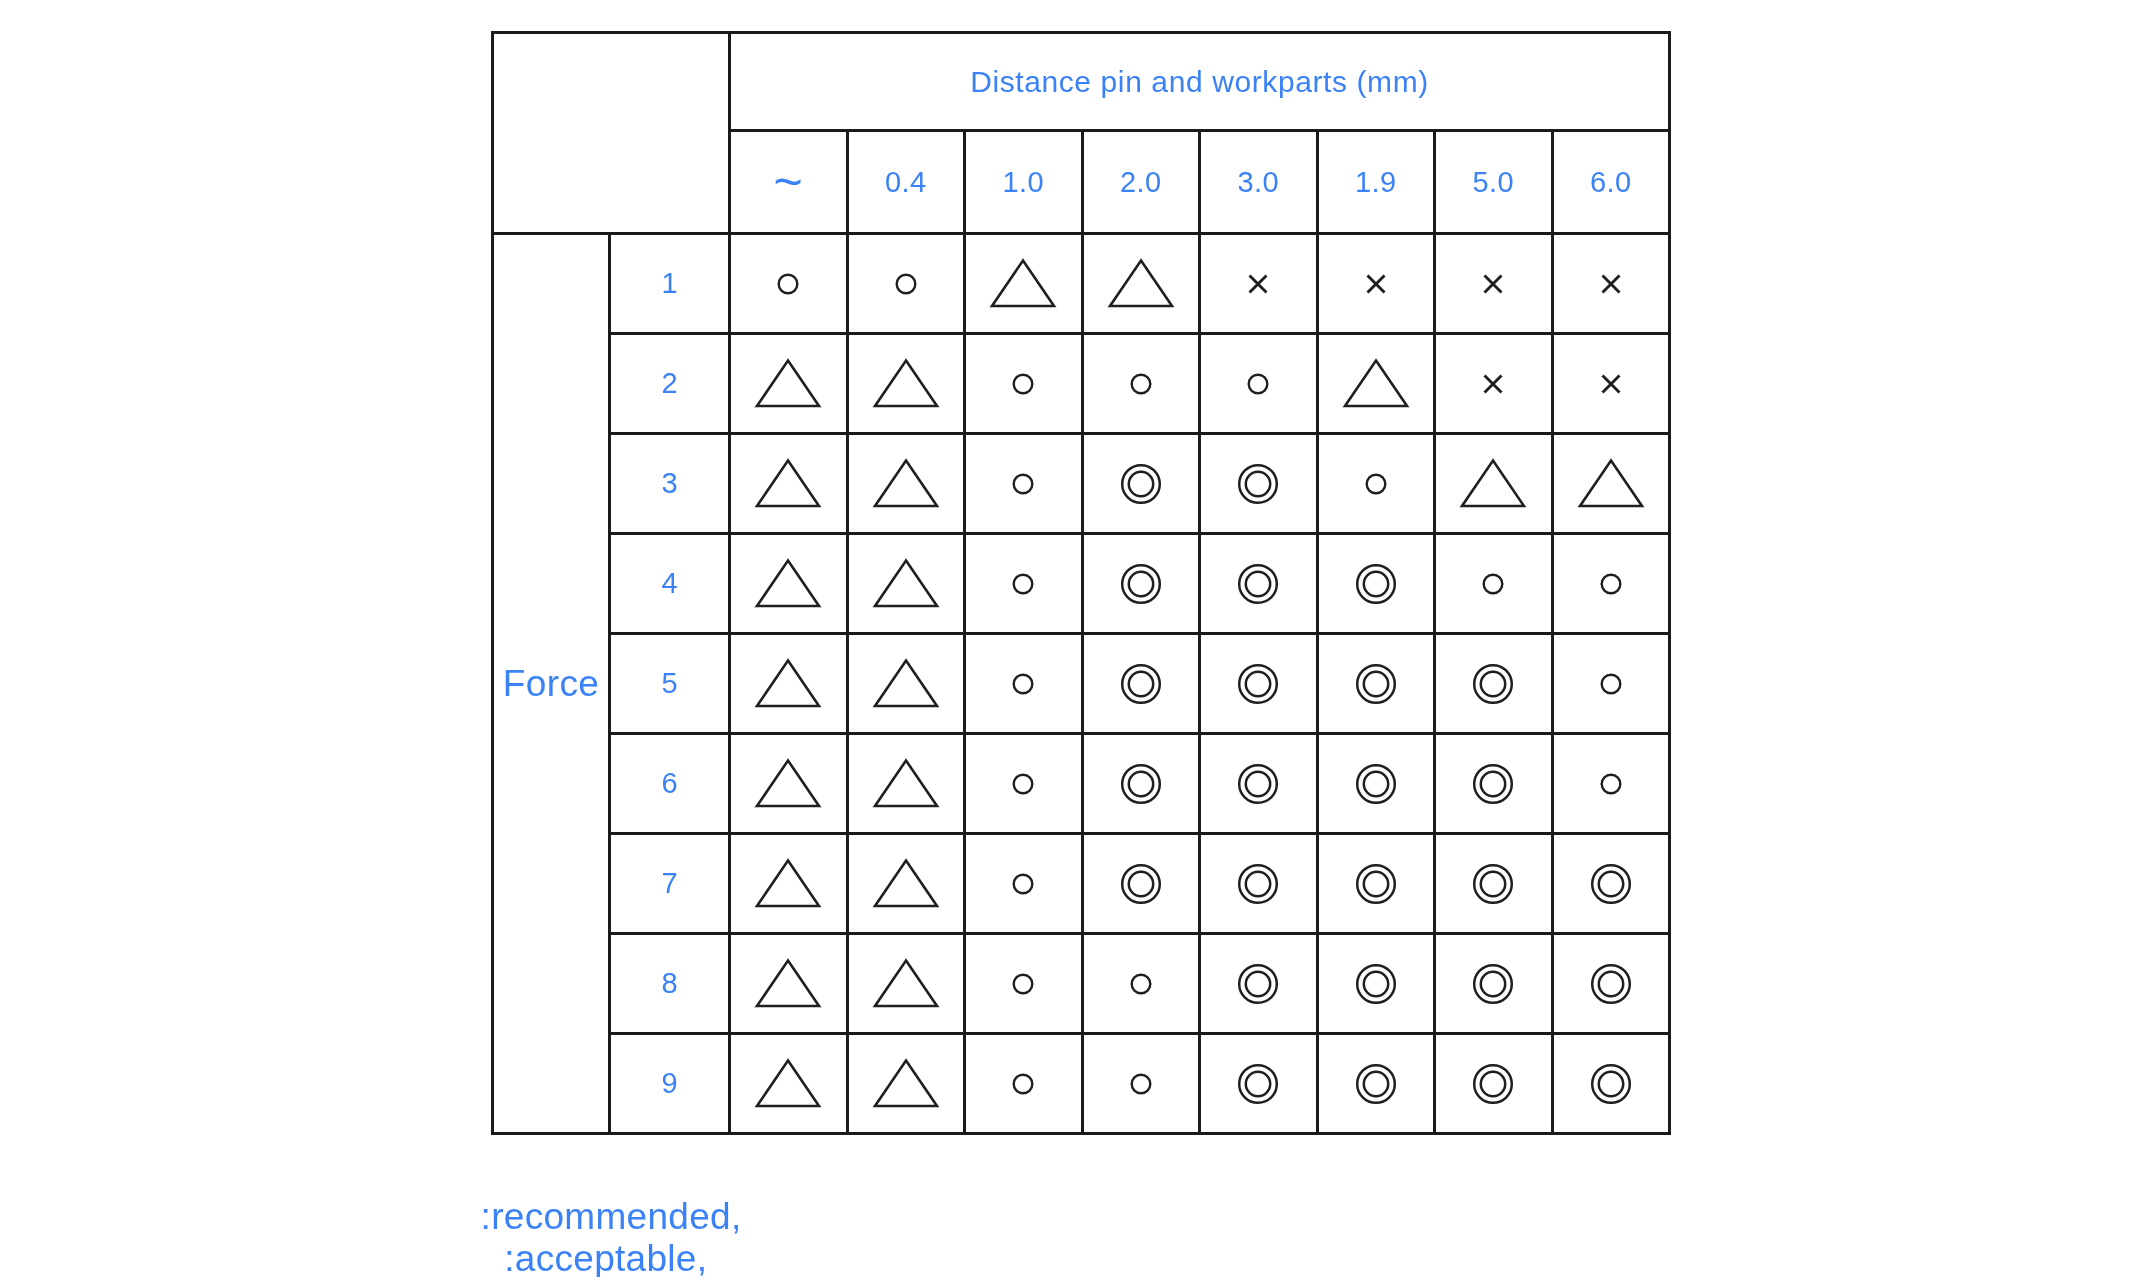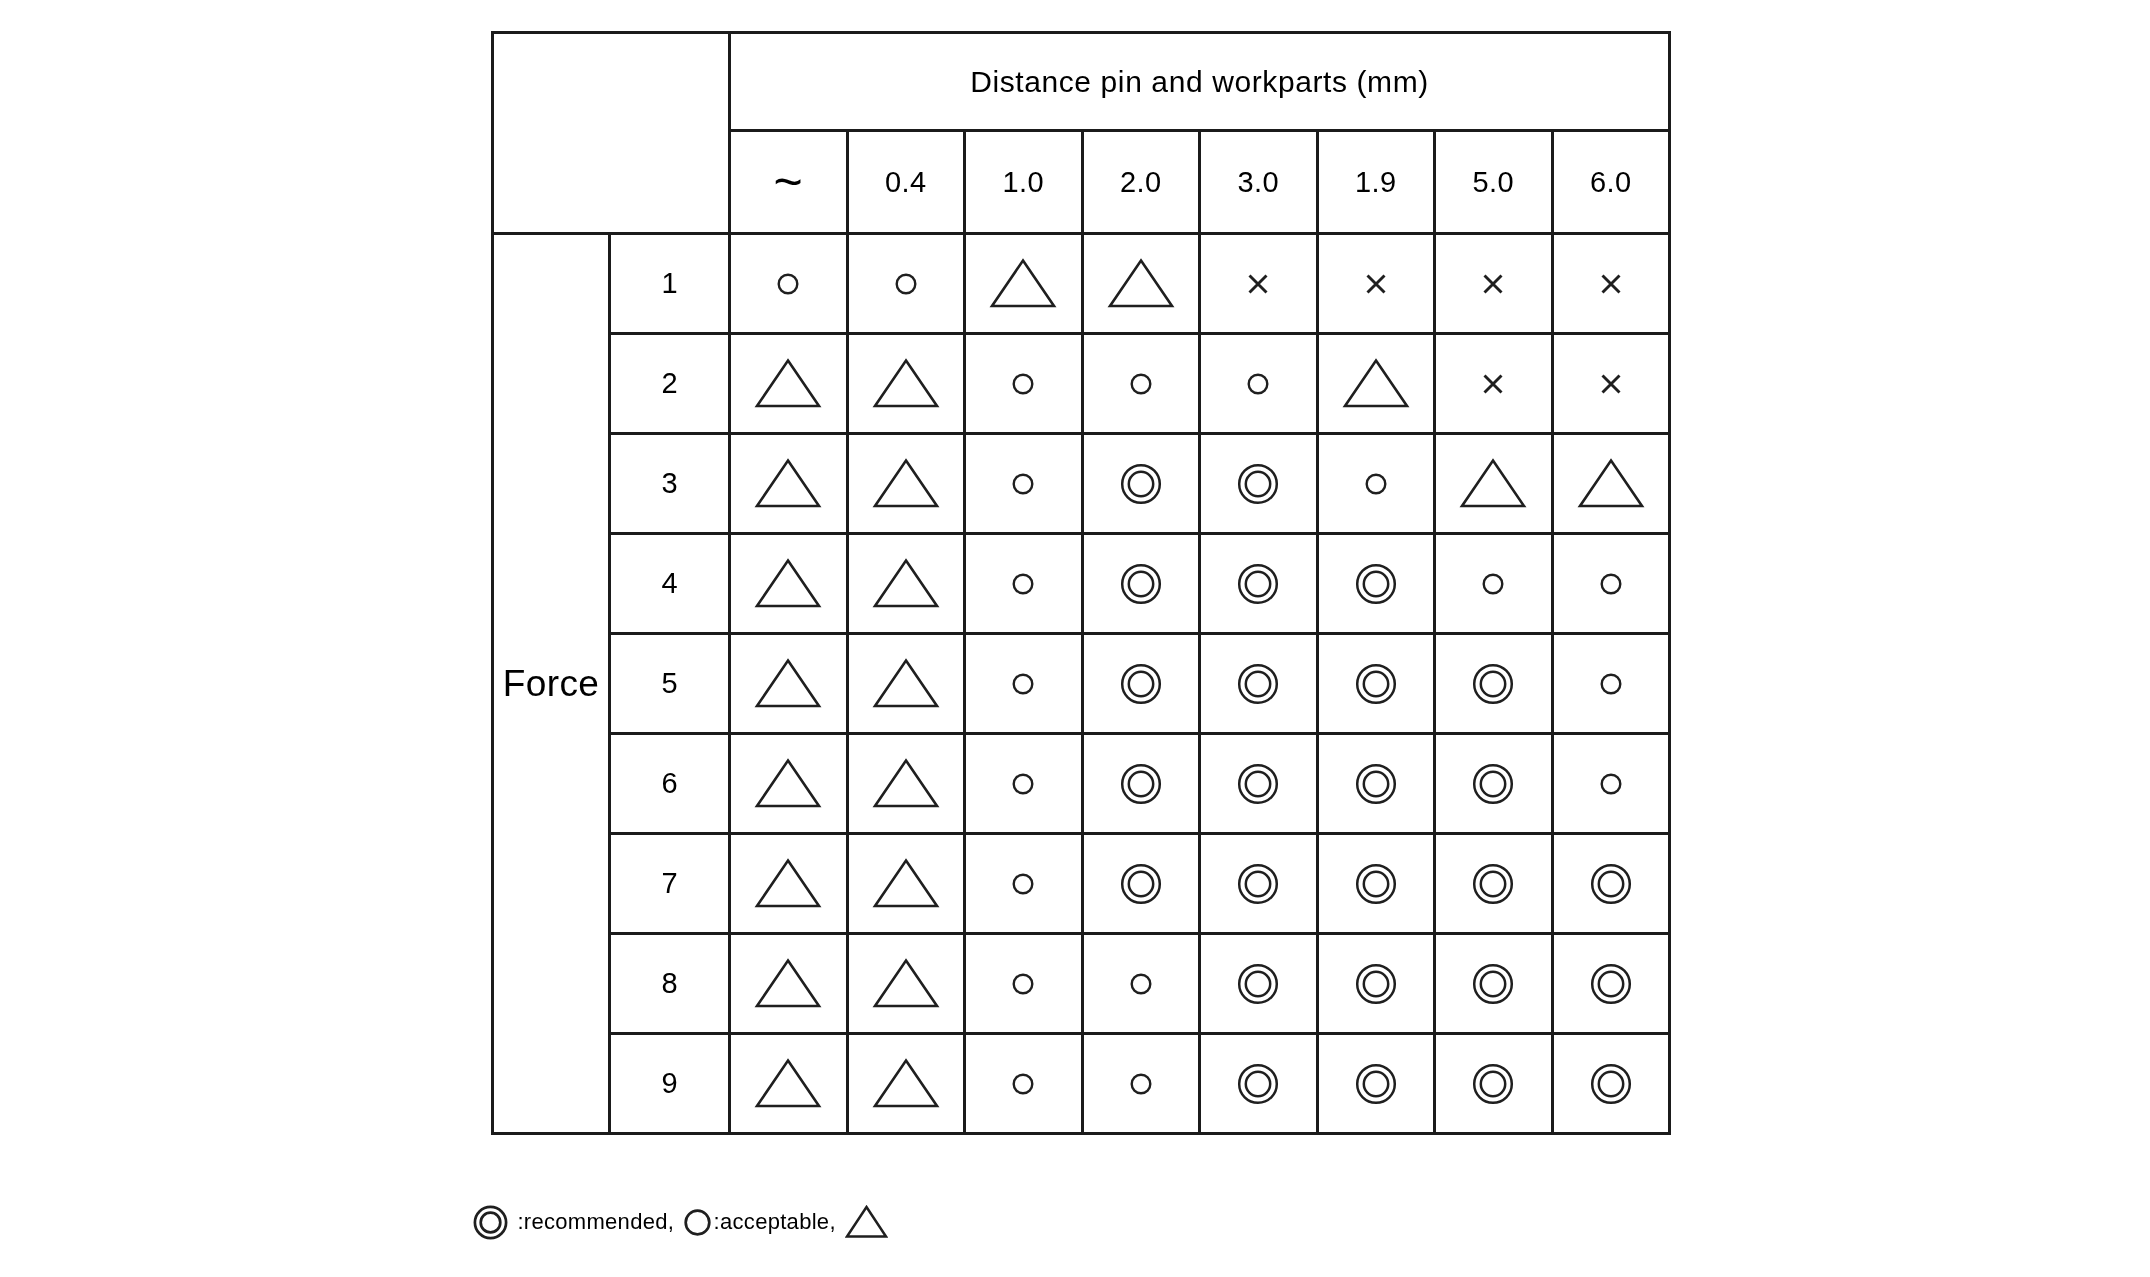--- a/index.html
+++ b/index.html
@@ -1,18 +1,18 @@
 <!DOCTYPE html>
 <html><head>
 <meta charset="utf-8">
 <style>
   html,body{margin:0;padding:0;background:#ffffff;}
   .canvas{
     position:relative;width:1897px;height:1277px;background:#ffffff;
-    font-family:"Liberation Sans",sans-serif;color:#000000;overflow:hidden;
+    font-family:"Liberation Sans",sans-serif;color:#3b82f6;overflow:hidden;
   }
   table.grid{
     position:absolute;left:491px;top:31px;
     border-collapse:collapse;table-layout:fixed;
   }
   table.grid td,table.grid th{
     border:3px solid #1b1b1b;padding:0;text-align:center;vertical-align:middle;
     font-weight:400;
   }
   tr.r-title{height:98px;}
@@ -24,21 +24,21 @@
   td.force-cell{font-size:37px;letter-spacing:0.4px;}
   td.num-cell{font-size:29px;}
   td.sym-cell svg{display:block;margin:0 auto;}
   .footnote{
     position:absolute;left:474px;top:1161px;
     font-size:31px;letter-spacing:0.3px;white-space:pre;
   }
   .legend{
     position:absolute;left:470px;top:1196px;height:52px;
     display:flex;align-items:center;
-    font-size:22px;letter-spacing:0.3px;white-space:pre;
+    font-size:37px;letter-spacing:0.3px;white-space:pre;flex-direction:column;
   }
   .legend svg{display:block;margin:0 3px;}
 </style>
 </head>
 <body>
 
 <div class="canvas">
   <table class="grid">
     <colgroup>
       <col style="width:117px">

